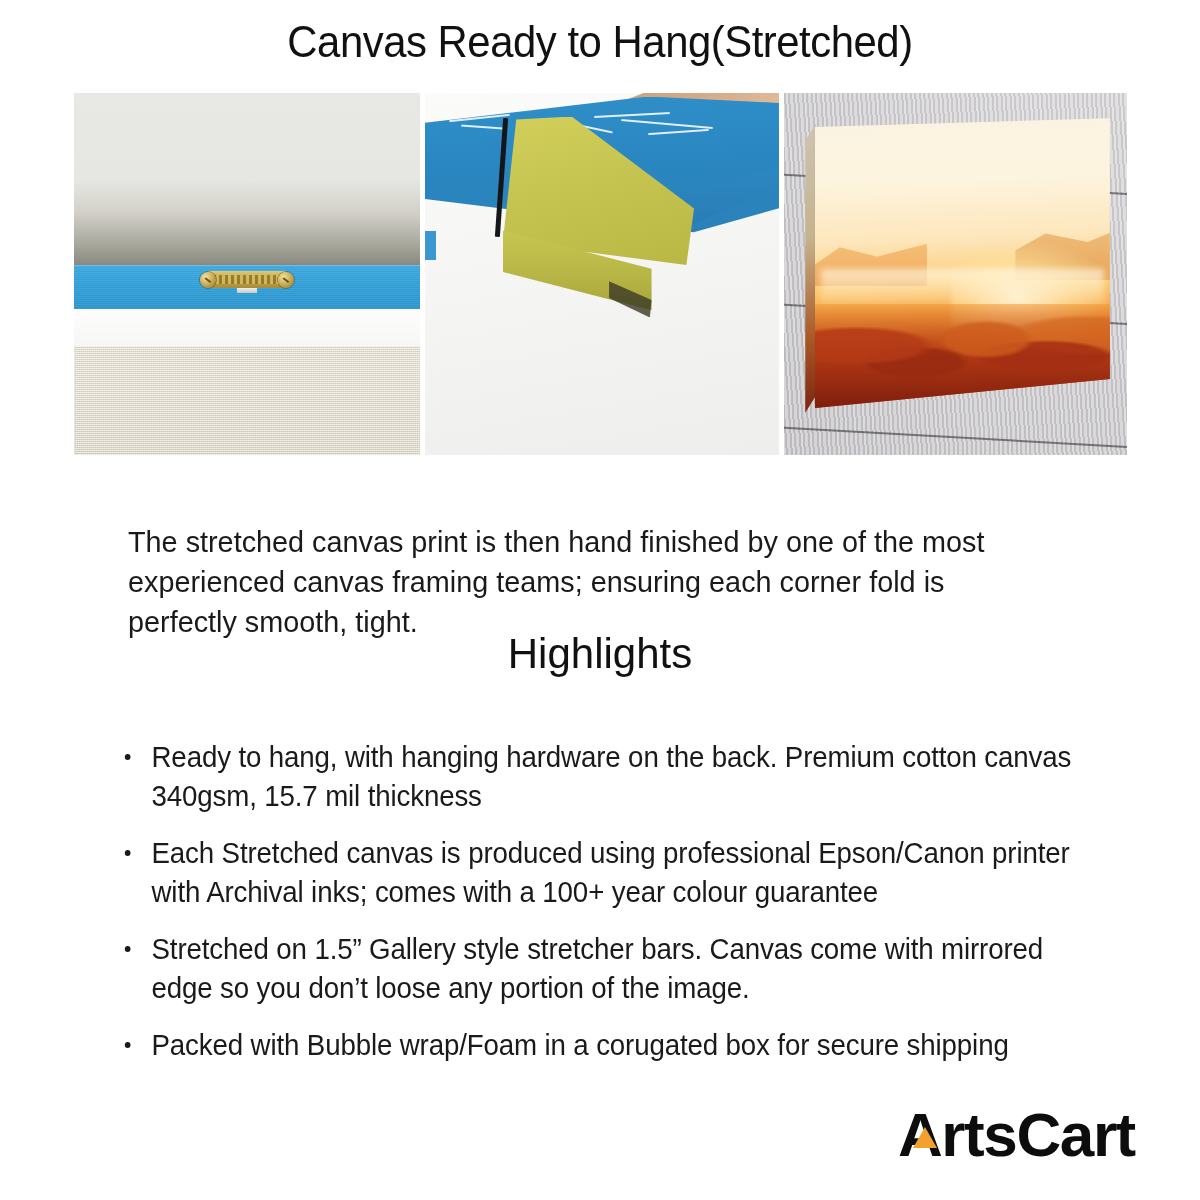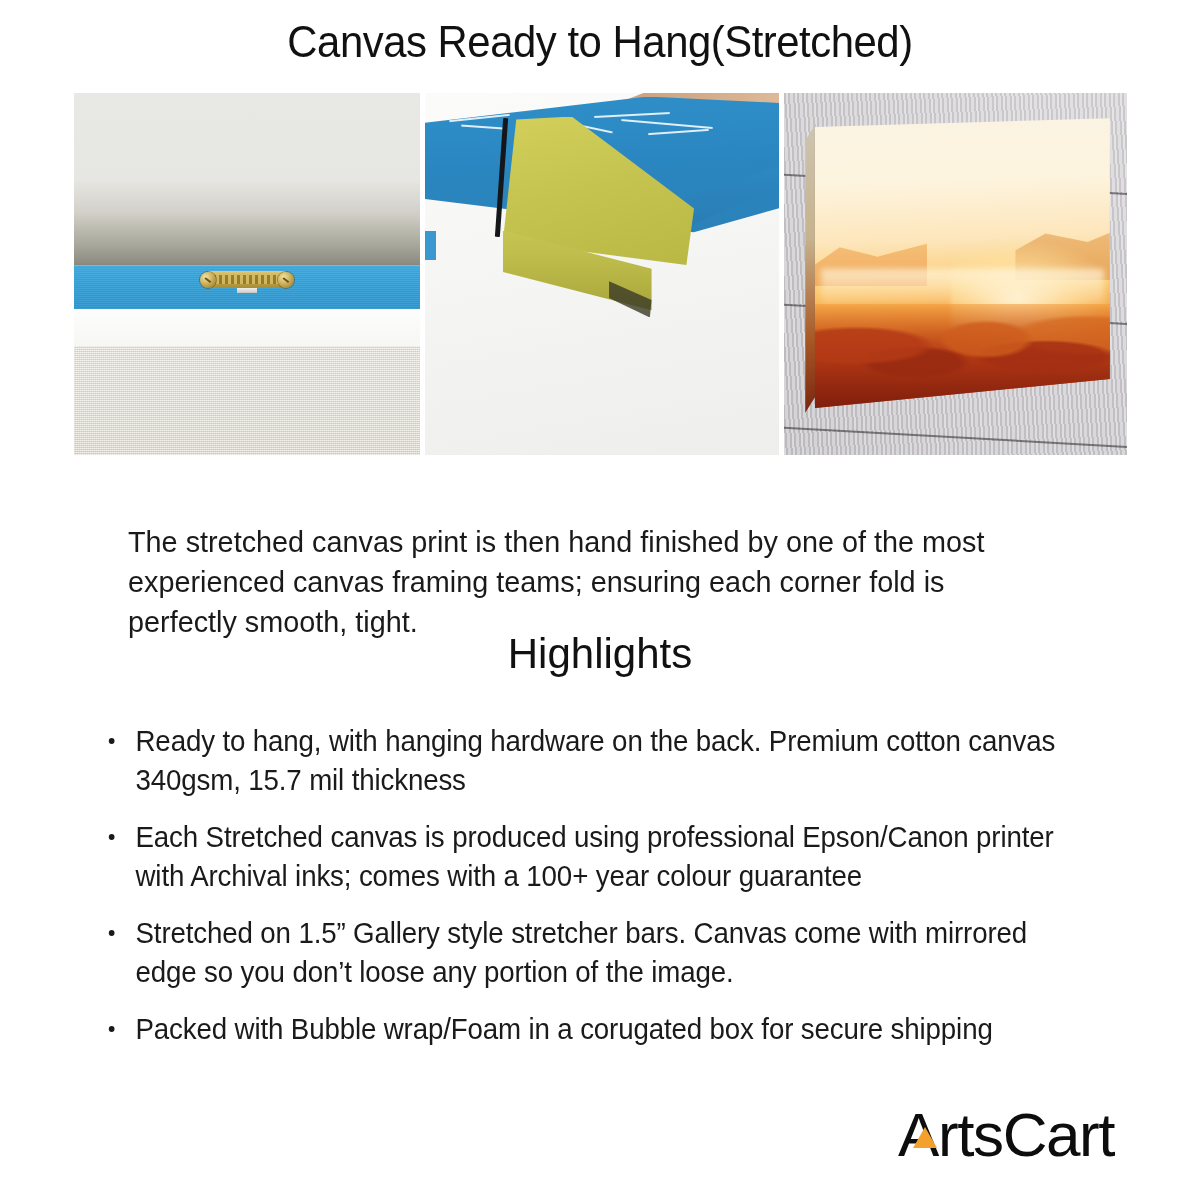--- a/index.html
+++ b/index.html
@@ -368,21 +368,21 @@
     font-weight: 400;
     color: #111111;
   }
 
   
   .bullets {
     position:absolute;
     left: 104px;
     top: 722px;
     width: 1010px;
-    margin: 0;
+    margin: 16px;
     padding: 0;
     list-style: none;
   }
   .bullet {
     position: relative;
     padding-left: 33px;
     margin-bottom: 18px;
     font-size: 29px;
     line-height: 39px;
     font-weight: 400;
@@ -408,21 +408,21 @@
     top: 1100px;
     width: 270px;
     height: 70px;
   }
   .logo-text {
     position:absolute;
     left: 0;
     top: 0;
     font-size: 62px;
     line-height: 70px;
-    font-weight: 400;
+    font-weight: 700;
     letter-spacing: -1.4px;
     color: #0d0d0d;
     white-space: nowrap;
   }
   .logo-triangle {
     position:absolute;
     left: 15px;
     top: 27px;
     width: 0; height: 0;
     border-left: 12px solid transparent;

